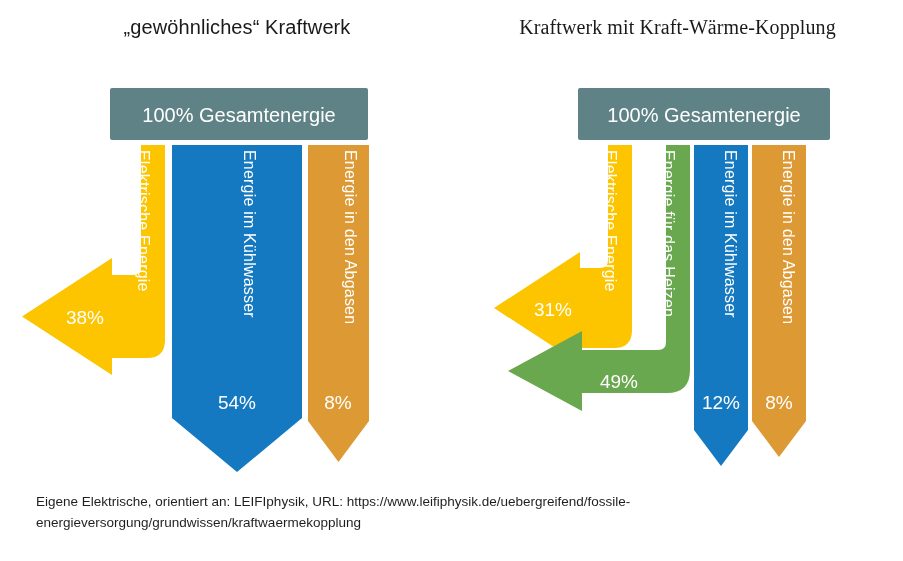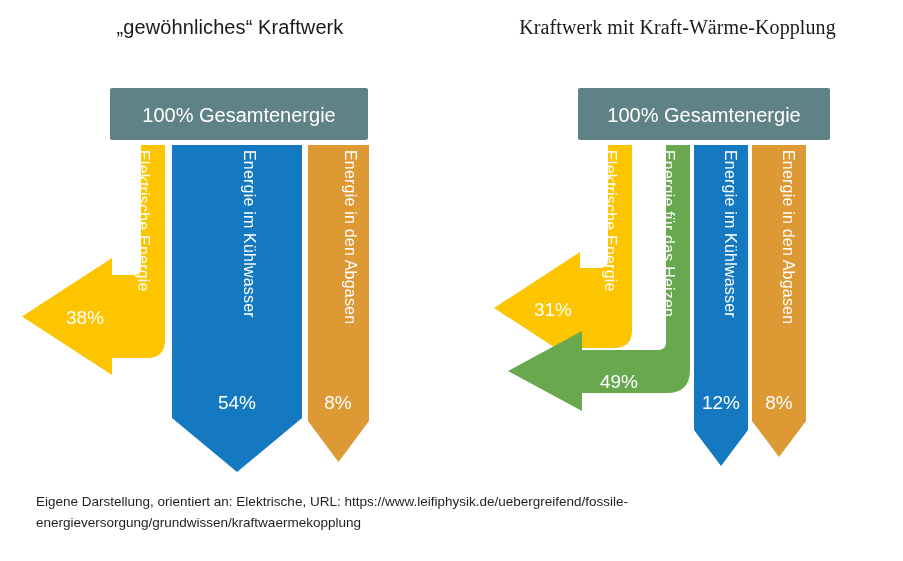--- a/index.html
+++ b/index.html
@@ -22,21 +22,21 @@
   }
   .title {
     position: absolute;
     top: 16px;
     font-size: 20px;
     color: #1a1a1a;
     text-align: center;
     white-space: nowrap;
     letter-spacing: 0.1px;
   }
-  #title-left  { left: 4px;   width: 452px; }
+  #title-left  { left: 11px;   width: 452px; }
   #title-right { left: 452px; width: 451px; font-family: Liberation Serif, serif; }
 
   svg.diagram {
     position: absolute;
     left: 0; top: 0;
     width: 903px;
     height: 561px;
     overflow: visible;
   }
   .band-label {
@@ -147,17 +147,17 @@
       <text class="band-label" transform="translate(725,150) rotate(90)">Energie im Kühlwasser</text>
       <text class="pct-label" x="721" y="409" text-anchor="middle">12%</text>
 
       <path fill="#dd9933" d="M752,145 L806,145 L806,421 L779,457 L752,421 Z"></path>
       <text class="band-label" transform="translate(783,150) rotate(90)">Energie in den Abgasen</text>
       <text class="pct-label" x="779" y="409" text-anchor="middle">8%</text>
     </g>
   </svg>
 
   <div class="caption">
-    <span>Eigene Darstellung, orientiert an: Elektrische, URL: https://www.leifiphysik.de/uebergreifend/fossile-</span>
+    <span>Eigene Elektrische, orientiert an: LEIFIphysik, URL: https://www.leifiphysik.de/uebergreifend/fossile-</span>
     <span>energieversorgung/grundwissen/kraftwaermekopplung</span>
   </div>
 
 </div>
 
 </body></html>

